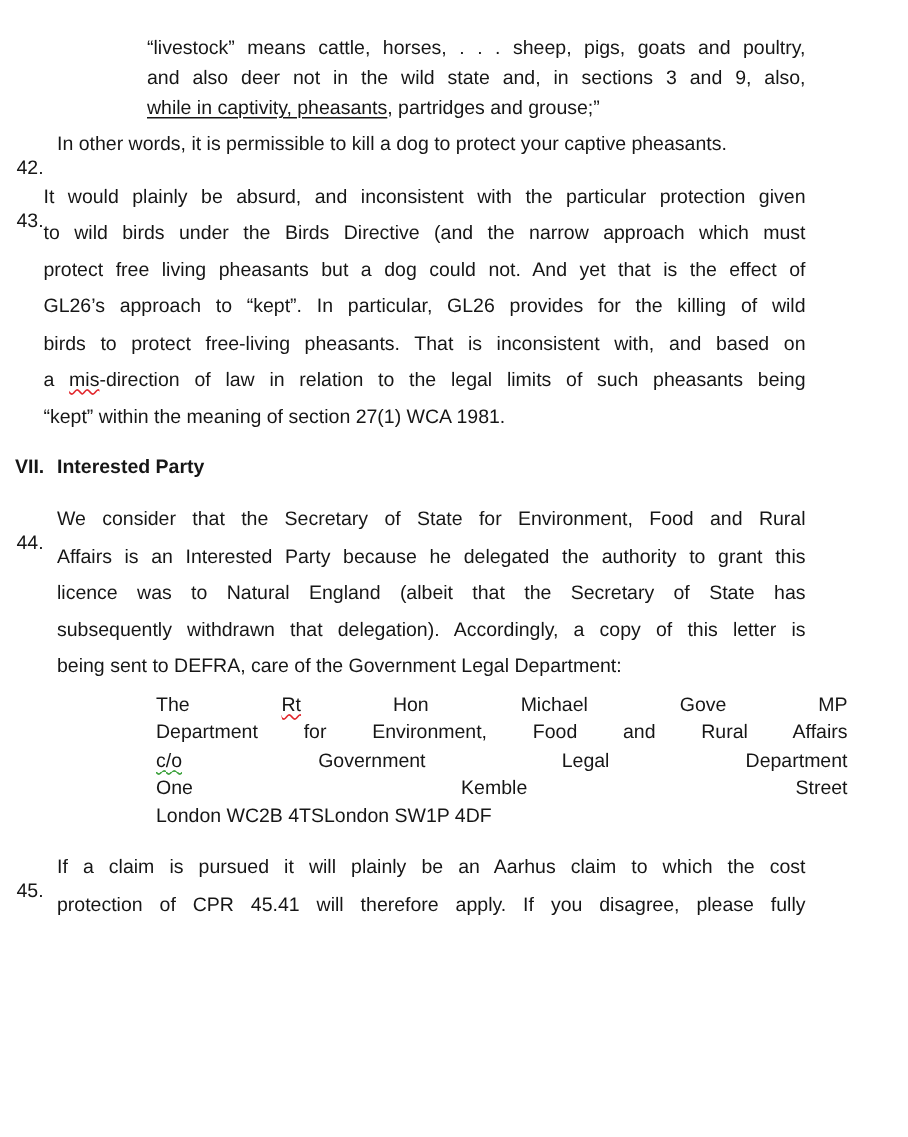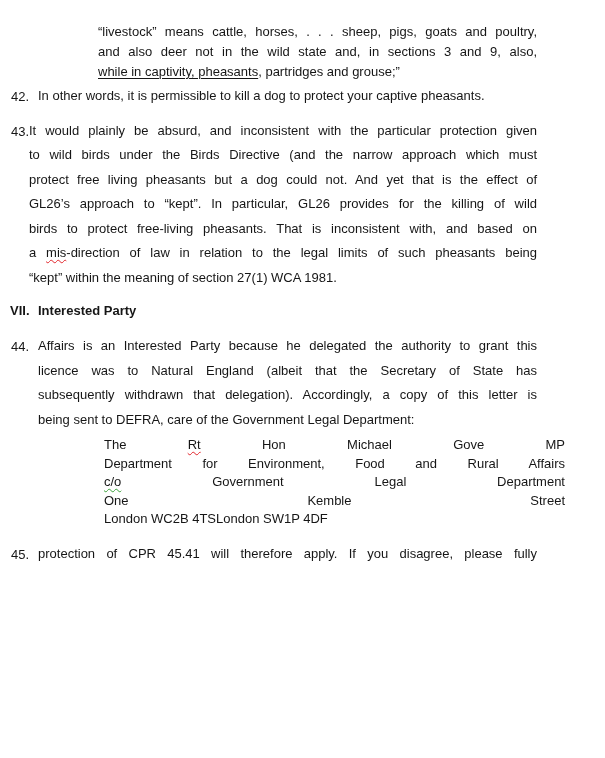--- a/index.html
+++ b/index.html
@@ -30,21 +30,21 @@
   
   .para {
     position: relative;
     margin: 0 68px 0 0;
     padding-left: 38px;
     line-height: 24.5px;
   }
   .pnum {
     position: absolute;
     left: 11px;
-    top: 1px;
+    top: 16px;
   }
   [data-name="paragraph-42"] { margin-top: 2px; }
   [data-name="paragraph-43"] { margin-top: 10px; padding-left: 29px; }
   [data-name="paragraph-44"] { margin-top: 14px; }
   [data-name="paragraph-45"] { margin-top: 13px; }
   
   .heading {
     margin: 0 68px 0 10px;
     font-weight: 700;
     line-height: 18px;
@@ -100,29 +100,31 @@
       <div class="line just" data-name="text-line"><span data-name="text-run">to wild birds under the Birds Directive (and the narrow approach which must</span></div>
       <div class="line just" data-name="text-line"><span data-name="text-run">protect free living pheasants but a dog could not. And yet that is the effect of</span></div>
       <div class="line just" data-name="text-line"><span data-name="text-run">GL26’s approach to “kept”. In particular, GL26 provides for the killing of wild</span></div>
       <div class="line just" data-name="text-line"><span data-name="text-run">birds to protect free-living pheasants. That is inconsistent with, and based on</span></div>
       <div class="line just" data-name="text-line"><span data-name="text-run">a </span><span class="sq-red" data-name="spellcheck-flagged-word">mis</span><span data-name="text-run">-direction of law in relation to the legal limits of such pheasants being</span></div>
       <div class="line" data-name="text-line"><span data-name="text-run">“kept” within the meaning of section 27(1) WCA 1981.</span></div>
     </div>
     <div class="heading" data-name="section-heading-vii"><span class="hnum" data-name="heading-number">VII.</span><span data-name="heading-label">Interested Party</span></div>
     <div class="para" data-name="paragraph-44">
       <span class="pnum" data-name="paragraph-number">44.</span>
+      <div class="line just" data-name="text-line"><span data-name="text-run">We consider that the Secretary of State for Environment, Food and Rural</span></div>
       <div class="line just" data-name="text-line"><span data-name="text-run">Affairs is an Interested Party because he delegated the authority to grant this</span></div>
       <div class="line just" data-name="text-line"><span data-name="text-run">licence was to Natural England (albeit that the Secretary of State has</span></div>
       <div class="line just" data-name="text-line"><span data-name="text-run">subsequently withdrawn that delegation). Accordingly, a copy of this letter is</span></div>
       <div class="line" data-name="text-line"><span data-name="text-run">being sent to DEFRA, care of the Government Legal Department:</span></div>
     </div>
     <div class="address" data-name="address-block">
       <div class="line just" data-name="text-line"><span data-name="text-run">The </span><span class="sq-red" data-name="spellcheck-flagged-word">Rt</span><span data-name="text-run"> Hon Michael Gove MP</span></div>
       <div class="line just" data-name="text-line"><span data-name="text-run">Department for Environment, Food and Rural Affairs</span></div>
       <div class="line just" data-name="text-line"><span class="sq-green" data-name="grammar-flagged-word">c/o</span><span data-name="text-run"> Government Legal Department</span></div>
       <div class="line just" data-name="text-line"><span data-name="text-run">One Kemble Street</span></div>
       <div class="line" data-name="text-line"><span data-name="text-run">London WC2B 4TSLondon SW1P 4DF</span></div>
     </div>
     <div class="para" data-name="paragraph-45">
       <span class="pnum" data-name="paragraph-number">45.</span>
+      <div class="line just" data-name="text-line"><span data-name="text-run">If a claim is pursued it will plainly be an Aarhus claim to which the cost</span></div>
       <div class="line just" data-name="text-line"><span data-name="text-run">protection of CPR 45.41 will therefore apply. If you disagree, please fully</span></div>
     </div>
   </div>
 
 </body></html>

